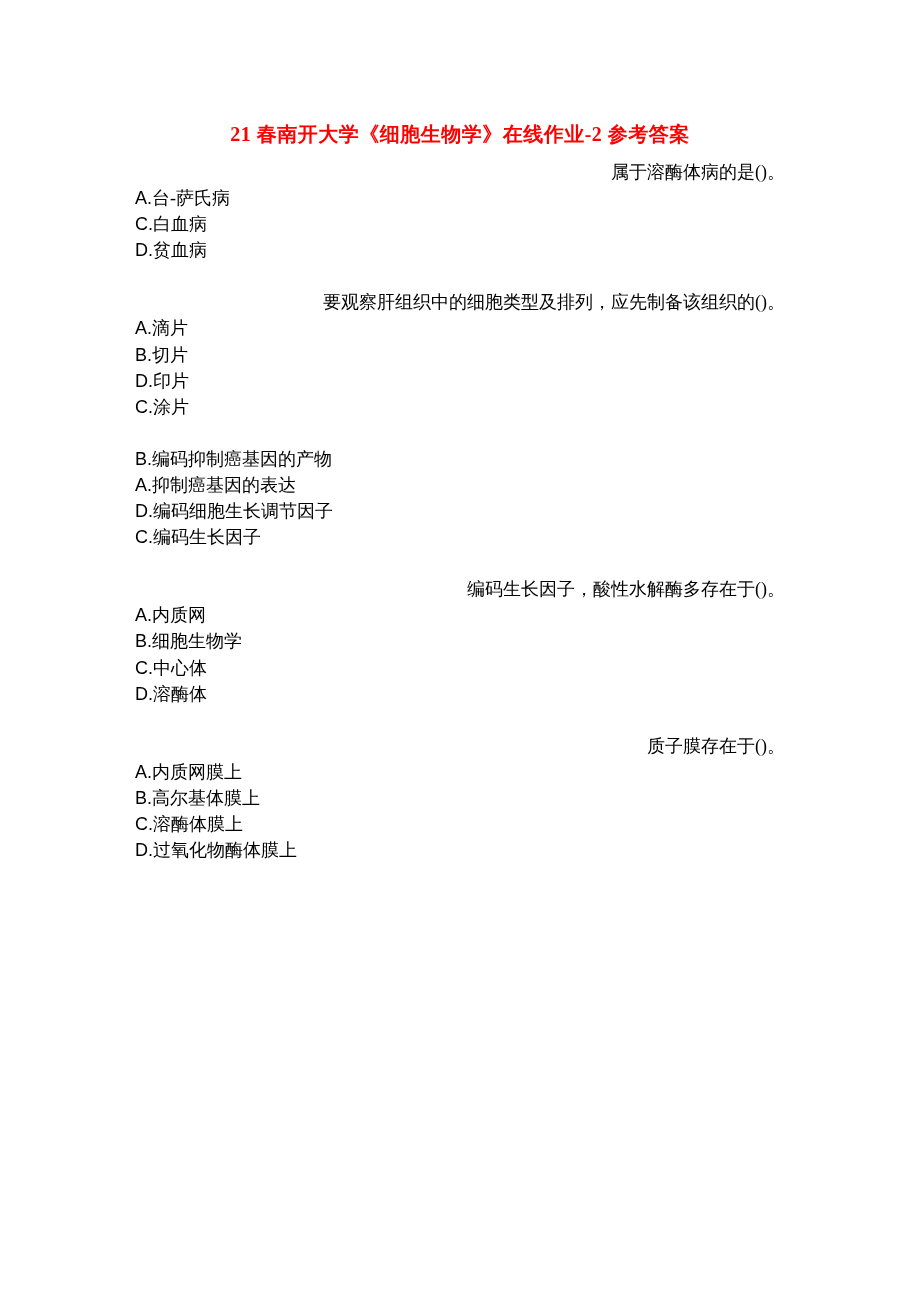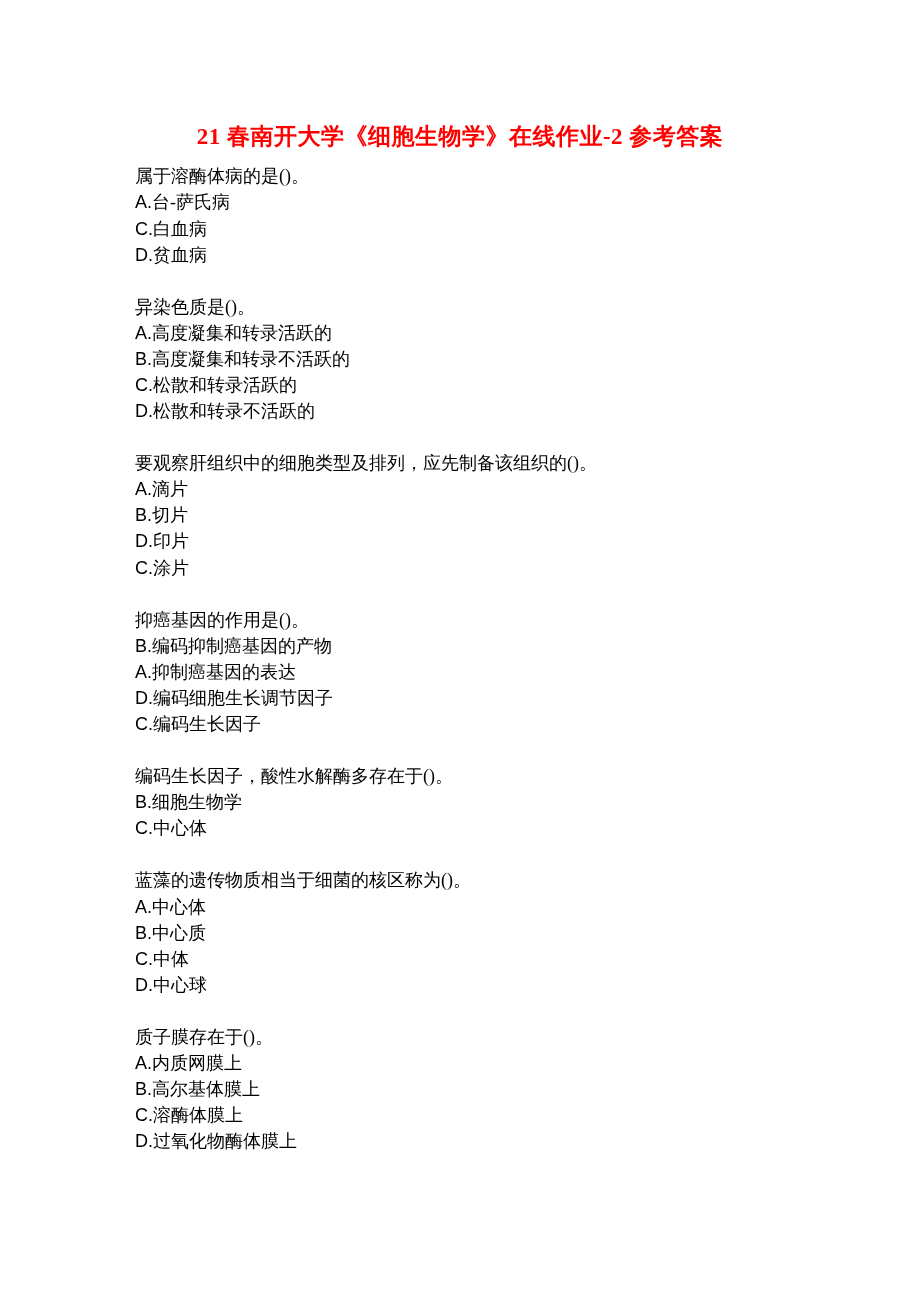--- a/index.html
+++ b/index.html
@@ -14,34 +14,35 @@
     padding: 120px 135px 80px 135px;
     box-sizing: border-box;
     font-family: "Songti SC", "SimSun", "STSong", serif;
     color: #000000;
     font-size: 18px;
     line-height: 1.45;
   }
   .title {
     color: #ff0000;
     font-weight: bold;
-    font-size: 23px;
+    font-size: 20px;
     text-align: center;
     margin: 0 0 10px 0;
     font-family: "SimSun", "Songti SC", serif;
     letter-spacing: 0.5px;
   }
   .question {
     margin-bottom: 26px;
   }
   .question:last-child {
     margin-bottom: 14px;
   }
   .stem {
     margin: 0;
+    text-align: right;
   }
   .option {
     margin: 0;
   }
   .opt-label {
     font-family: "Arial", "Helvetica", sans-serif;
     font-size: 18px;
   }
 </style>
 </head>
@@ -50,51 +51,38 @@
 <div class="page">
   <h1 class="title">21 春南开大学《细胞生物学》在线作业-2 参考答案</h1>
   <div id="questions-container">
       <div class="question">
         <p class="stem">属于溶酶体病的是()。</p>
         <p class="option"><span class="opt-label">A.</span><span>台-萨氏病</span></p>
         <p class="option"><span class="opt-label">C.</span><span>白血病</span></p>
         <p class="option"><span class="opt-label">D.</span><span>贫血病</span></p>
       </div>
       <div class="question">
-        <p class="stem">异染色质是()。</p>
-        <p class="option"><span class="opt-label">A.</span><span>高度凝集和转录活跃的</span></p>
-        <p class="option"><span class="opt-label">B.</span><span>高度凝集和转录不活跃的</span></p>
-        <p class="option"><span class="opt-label">C.</span><span>松散和转录活跃的</span></p>
-        <p class="option"><span class="opt-label">D.</span><span>松散和转录不活跃的</span></p>
-      </div>
-      <div class="question">
         <p class="stem">要观察肝组织中的细胞类型及排列，应先制备该组织的()。</p>
         <p class="option"><span class="opt-label">A.</span><span>滴片</span></p>
         <p class="option"><span class="opt-label">B.</span><span>切片</span></p>
         <p class="option"><span class="opt-label">D.</span><span>印片</span></p>
         <p class="option"><span class="opt-label">C.</span><span>涂片</span></p>
       </div>
       <div class="question">
-        <p class="stem">抑癌基因的作用是()。</p>
         <p class="option"><span class="opt-label">B.</span><span>编码抑制癌基因的产物</span></p>
         <p class="option"><span class="opt-label">A.</span><span>抑制癌基因的表达</span></p>
         <p class="option"><span class="opt-label">D.</span><span>编码细胞生长调节因子</span></p>
         <p class="option"><span class="opt-label">C.</span><span>编码生长因子</span></p>
       </div>
       <div class="question">
         <p class="stem">编码生长因子，酸性水解酶多存在于()。</p>
+        <p class="option"><span class="opt-label">A.</span><span>内质网</span></p>
         <p class="option"><span class="opt-label">B.</span><span>细胞生物学</span></p>
         <p class="option"><span class="opt-label">C.</span><span>中心体</span></p>
-      </div>
-      <div class="question">
-        <p class="stem">蓝藻的遗传物质相当于细菌的核区称为()。</p>
-        <p class="option"><span class="opt-label">A.</span><span>中心体</span></p>
-        <p class="option"><span class="opt-label">B.</span><span>中心质</span></p>
-        <p class="option"><span class="opt-label">C.</span><span>中体</span></p>
-        <p class="option"><span class="opt-label">D.</span><span>中心球</span></p>
+        <p class="option"><span class="opt-label">D.</span><span>溶酶体</span></p>
       </div>
       <div class="question">
         <p class="stem">质子膜存在于()。</p>
         <p class="option"><span class="opt-label">A.</span><span>内质网膜上</span></p>
         <p class="option"><span class="opt-label">B.</span><span>高尔基体膜上</span></p>
         <p class="option"><span class="opt-label">C.</span><span>溶酶体膜上</span></p>
         <p class="option"><span class="opt-label">D.</span><span>过氧化物酶体膜上</span></p>
       </div>
     </div>
 </div>

